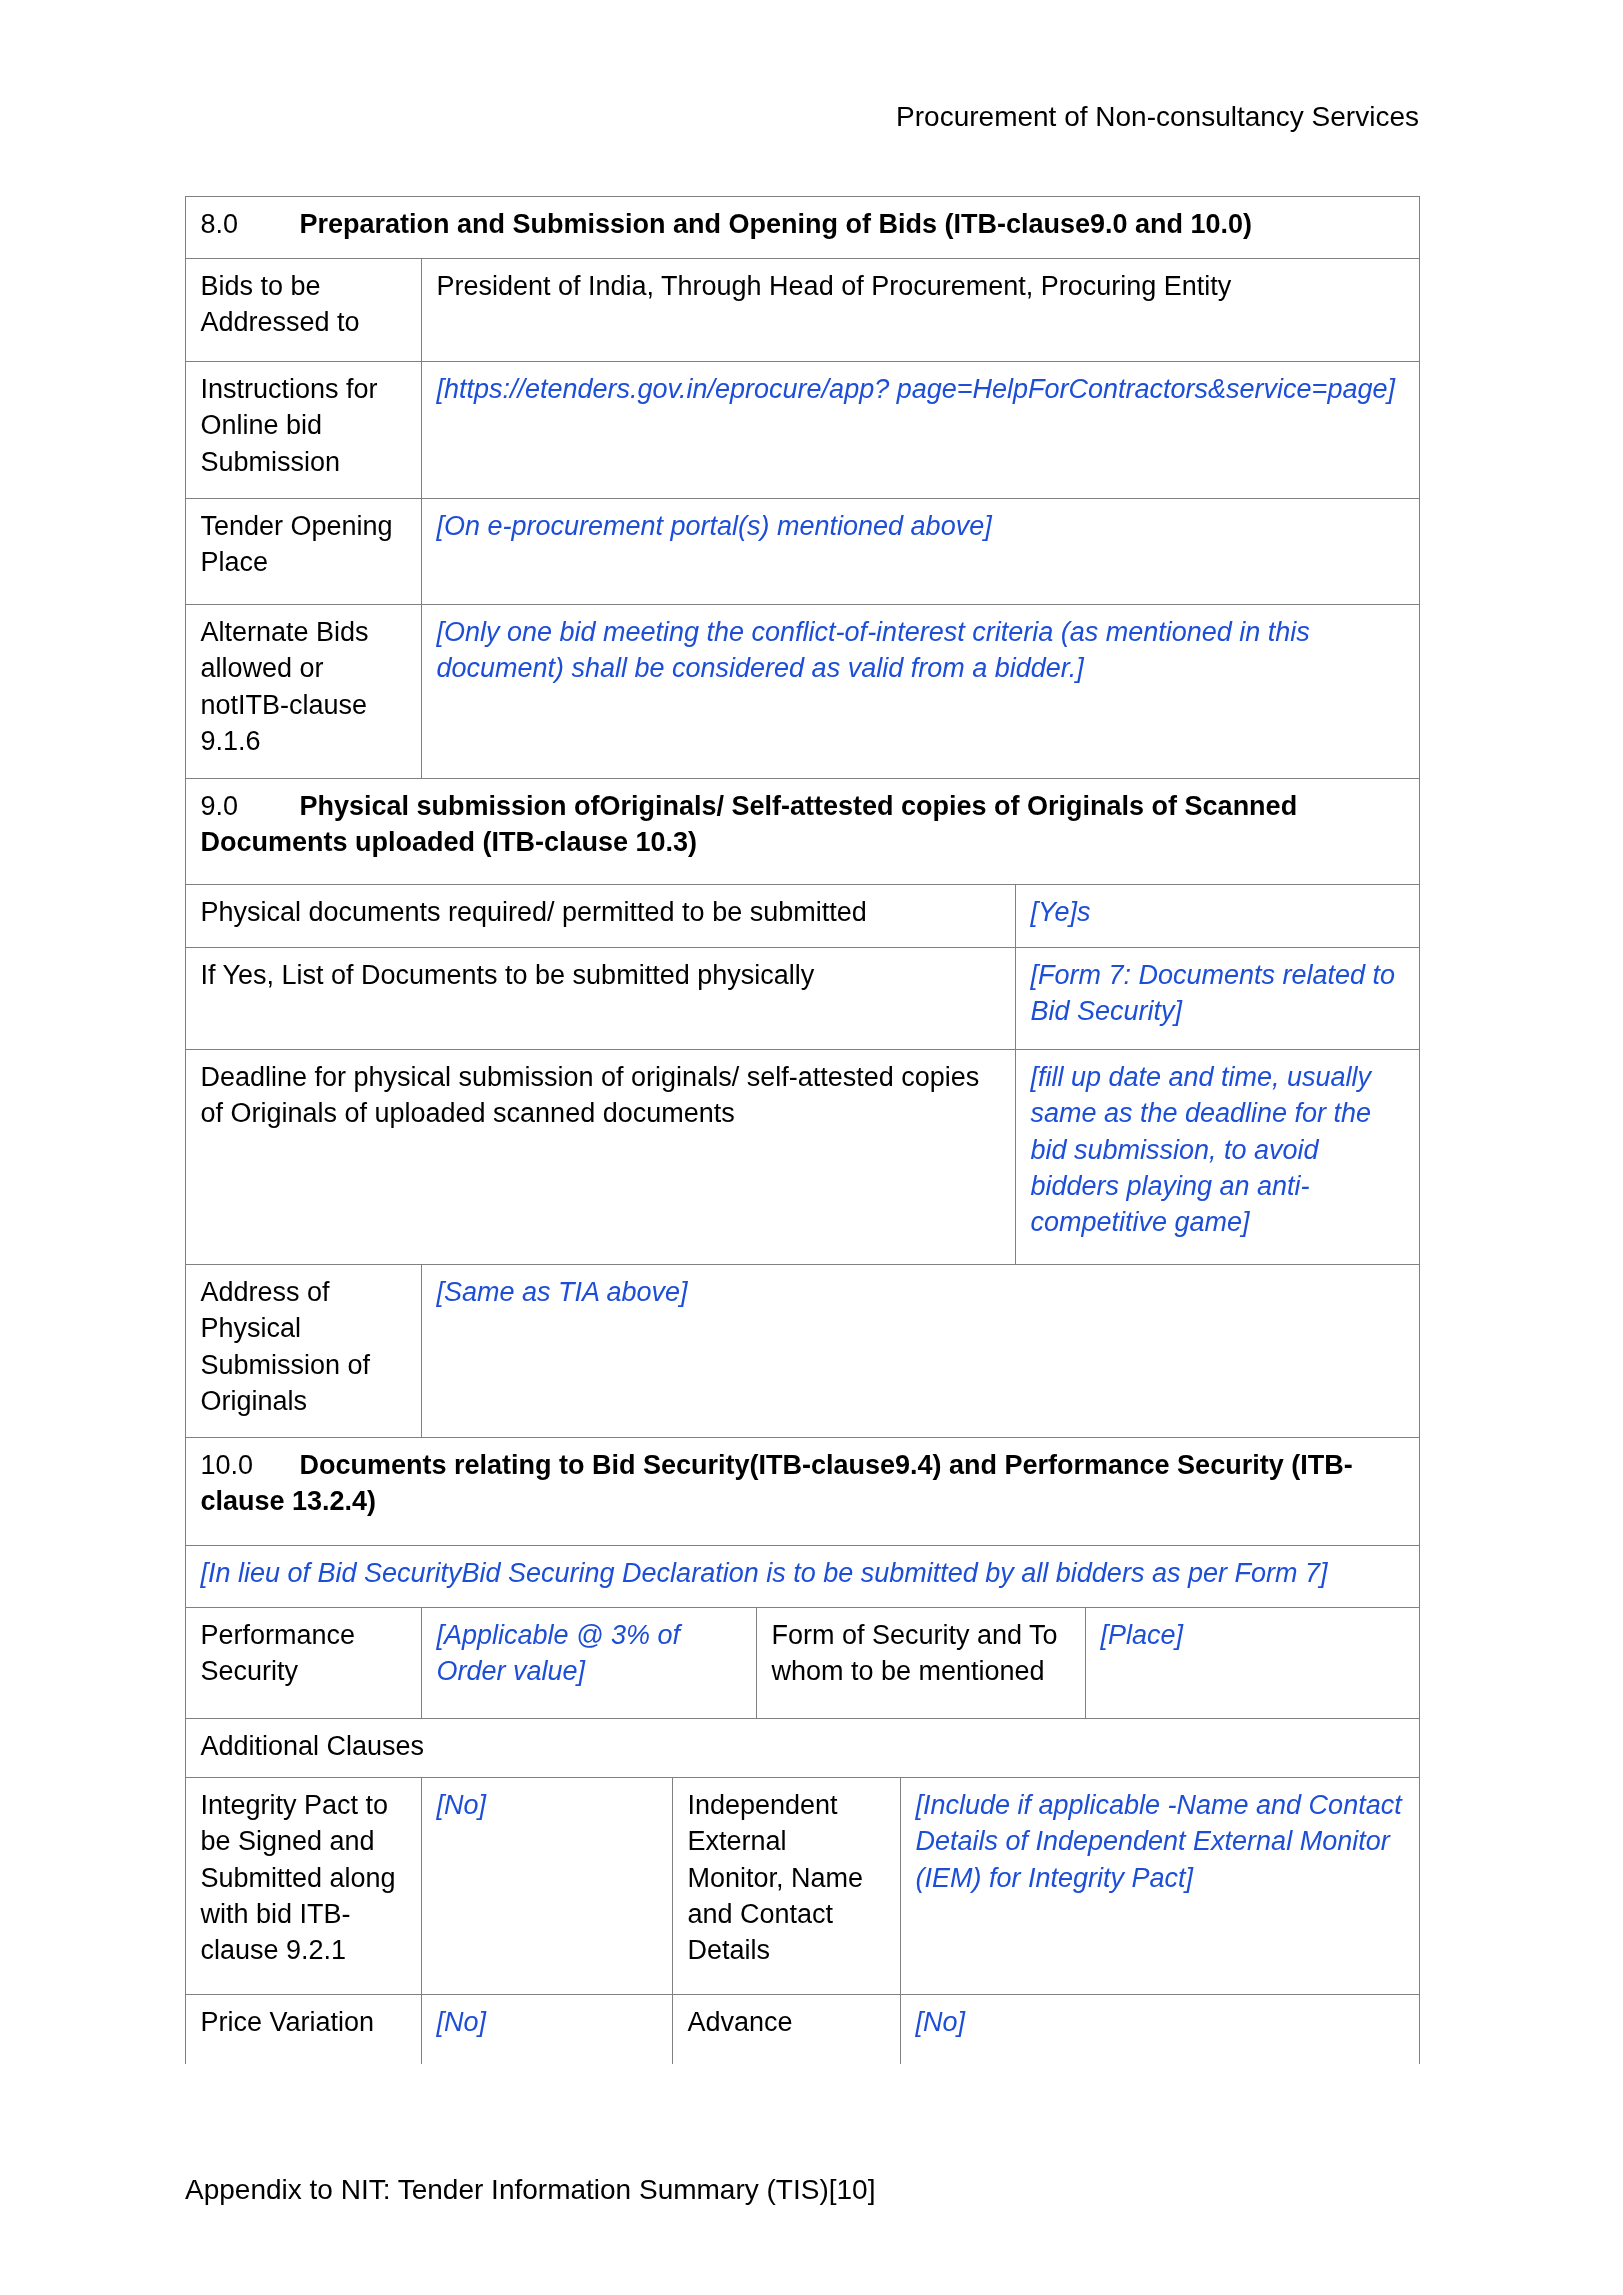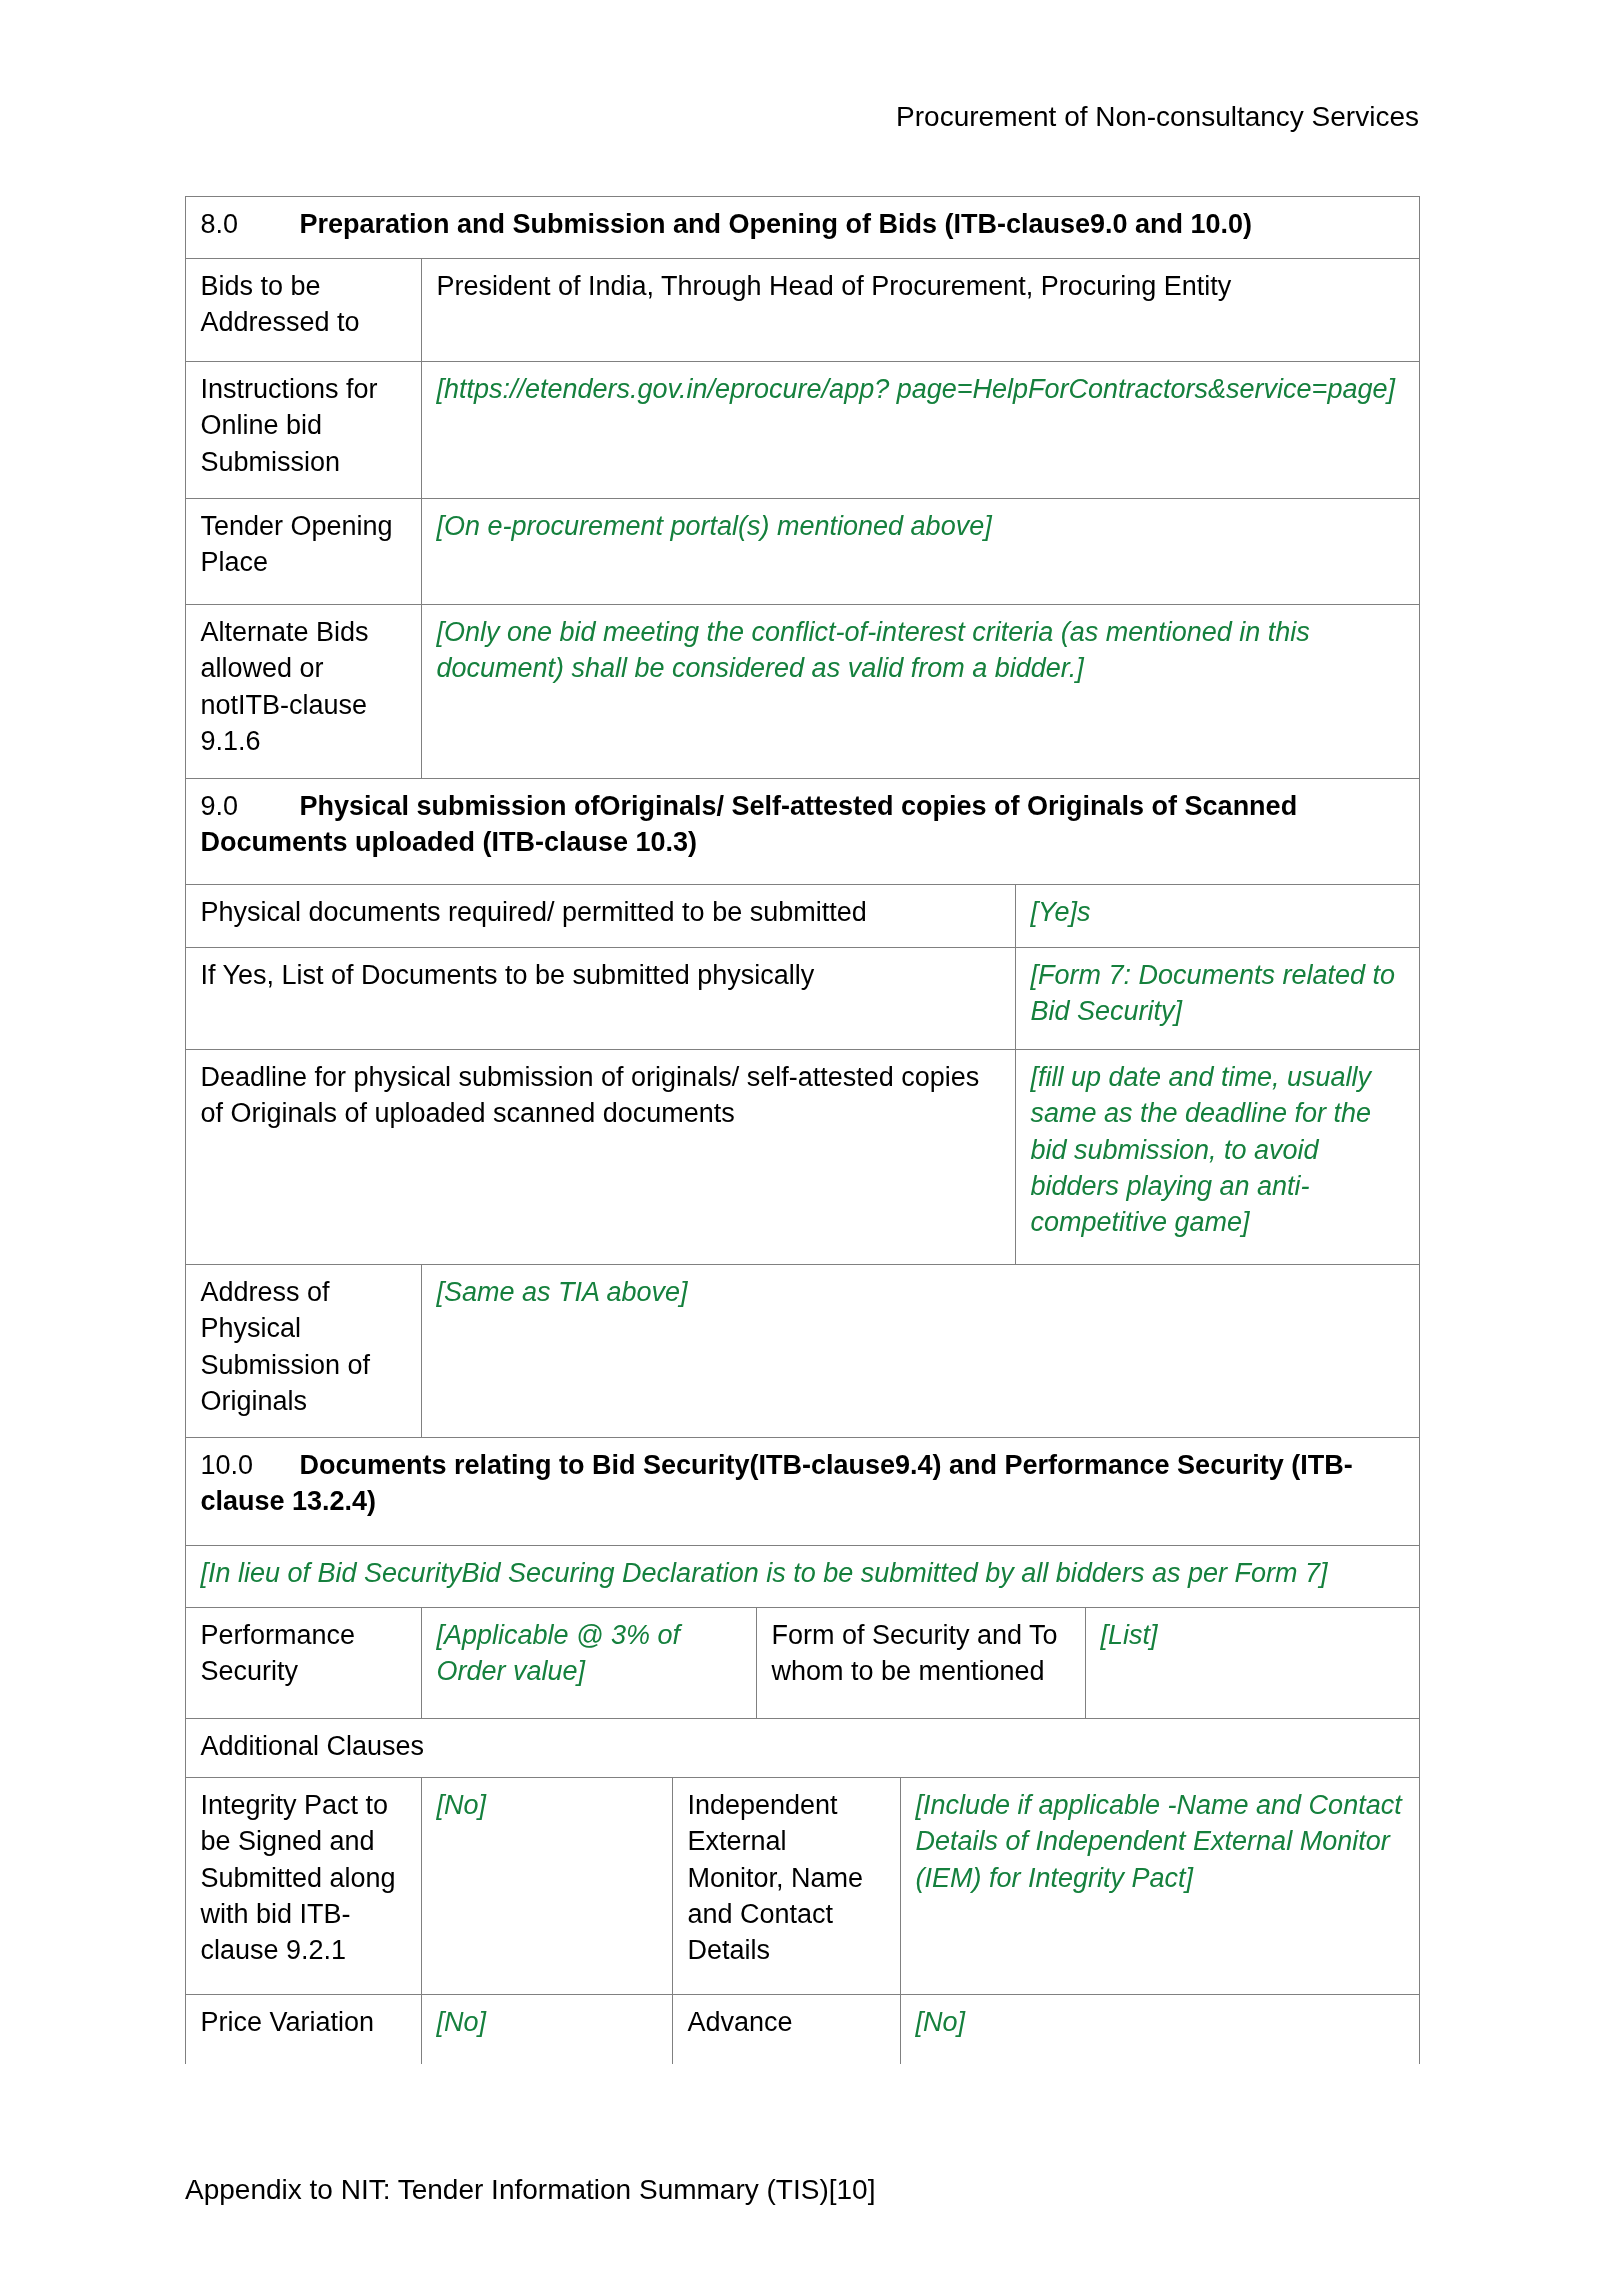--- a/index.html
+++ b/index.html
@@ -24,21 +24,21 @@
     border-right:1.3px solid #808080;
     flex-shrink:0;
   }
   .cell.last { border-right:none; flex:1 1 auto; width:auto; }
   .w-a  { width:236px; }   
   .w-b  { width:830px; }  
   .w-p2 { width:335px; }   
   .w-p3 { width:329px; }   
   .w-i2 { width:251px; }   
   .w-i3 { width:228px; }   
-  .ph { color:#15803d; font-style:italic; }
+  .ph { color:#1d4ed8; font-style:italic; }
   .b  { font-weight:normal; }
   .center { text-align:center; }
   .secnum { display:inline-block; width:99px; font-weight:normal; }
   .sectitle { font-weight:bold; }
   .page-footer {
     position:absolute; top:2171px; left:185px; right:204px;
     display:flex; justify-content:flex-start; font-size:28px;
   }
 </style>
 </head>
@@ -109,21 +109,21 @@
   </div>
 
   <div class="row" style="min-height:62px">
     <div class="cell last ph">[In lieu of Bid SecurityBid Securing Declaration is to be submitted by all bidders as per Form 7]</div>
   </div>
 
   <div class="row" style="min-height:111px">
     <div class="cell w-a">Performance Security</div>
     <div class="cell w-p2 ph">[Applicable @ 3% of Order value]</div>
     <div class="cell w-p3">Form of Security and To whom to be mentioned</div>
-    <div class="cell last ph">[List]</div>
+    <div class="cell last ph">[Place]</div>
   </div>
 
   <div class="row" style="min-height:59px">
     <div class="cell last b">Additional Clauses</div>
   </div>
 
 
   <div class="row" style="min-height:217px">
     <div class="cell w-a">Integrity Pact to be Signed and Submitted along with bid ITB-clause 9.2.1</div>
     <div class="cell w-i2 ph">[No]</div>

